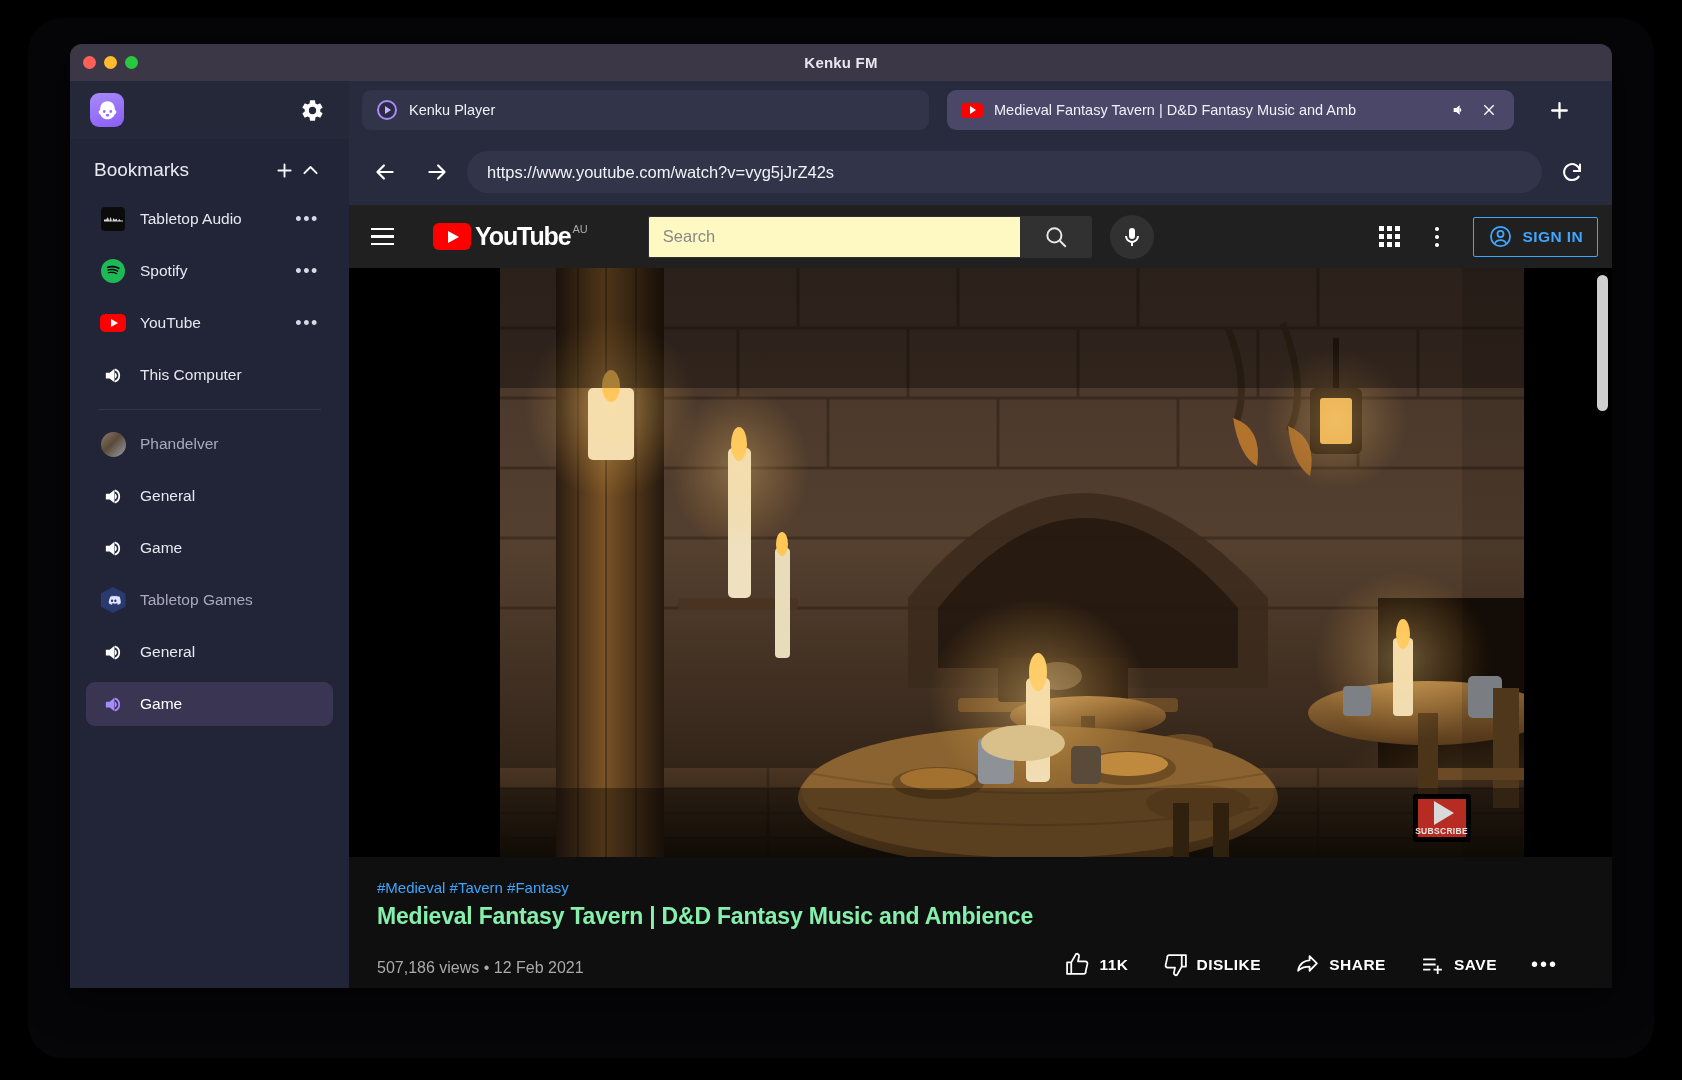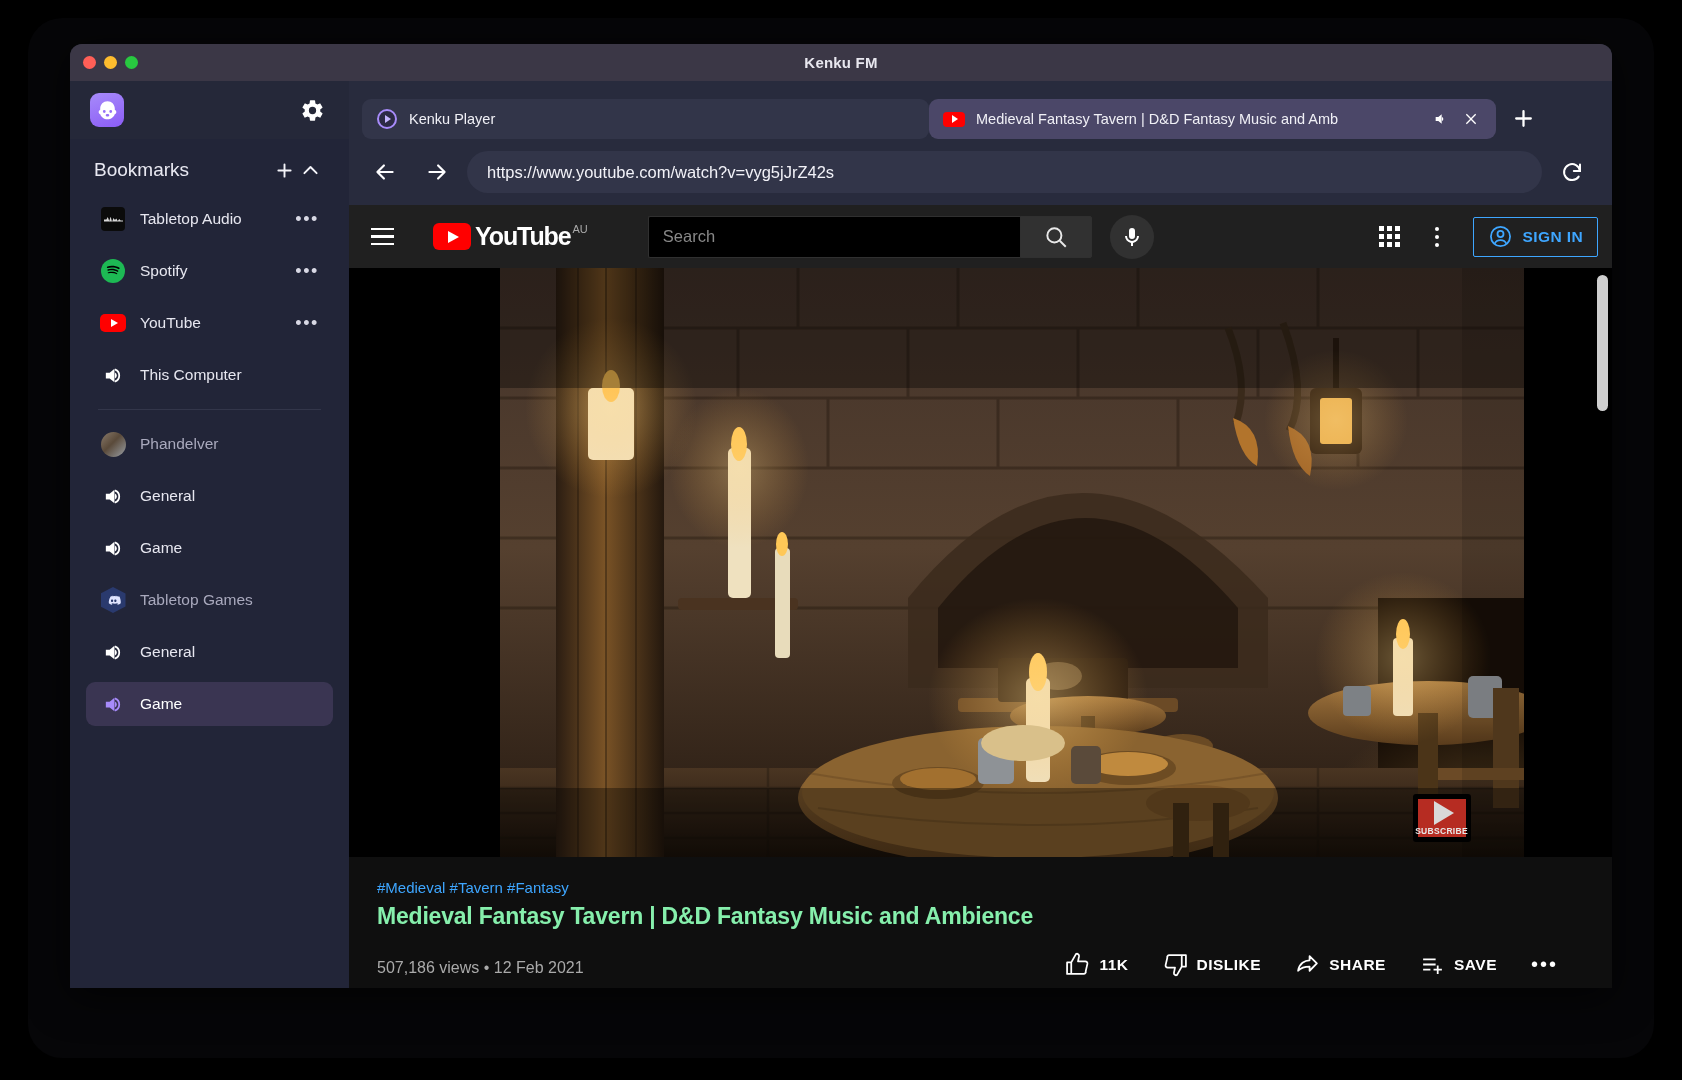--- a/index.html
+++ b/index.html
@@ -130,21 +130,21 @@
     background: #2a3a6e;
     clip-path: polygon(50% 0%, 100% 25%, 100% 75%, 50% 100%, 0% 75%, 0% 25%);
     display:flex; align-items:center; justify-content:center;
   }
   .discord-ico svg { width: 15px; height: 15px; fill: #dfe4ff; }
   .divider { height: 1px; background: #33364a; margin: 8px 28px; }
 
   
   #browser { flex: 1; display: flex; flex-direction: column; background: #282b3d; min-width: 0; }
 
-  #tabstrip { height: 58px; display: flex; align-items: flex-end; padding: 0 0 0 13px; gap: 0; }
+  #tabstrip { height: 58px; display: flex; align-items: center; padding: 0 0 0 13px; gap: 18px; }
   .tab {
     height: 40px; border-radius: 9px; display: flex; align-items: center;
     padding: 0 14px; cursor: pointer; min-width: 0;
   }
   #tab-0 { background: #323549; width: 567px; flex: 0 0 567px; }
   #tab-1 { background: #4b4768; width: 567px; flex: 0 0 567px; }
   .tab .favicon { width: 22px; height: 22px; flex:0 0 22px; margin-right: 11px; display:flex;align-items:center;justify-content:center; }
   .tab .tab-title {
     font-size: 14.5px; color: #f0f0f6; white-space: nowrap;
     overflow: hidden; text-overflow: clip; flex: 1;
@@ -185,21 +185,21 @@
   #yt-logo .play {
     width: 38px; height: 27px; background: #ff0000; border-radius: 6px;
     display: flex; align-items: center; justify-content: center; margin-right: 4px;
   }
   #yt-logo .play i { width:0;height:0;border-left:11px solid #fff;border-top:6.5px solid transparent;border-bottom:6.5px solid transparent;margin-left:3px; }
   #yt-logo .word { font-size: 25px; font-weight: bold; color: #fff; letter-spacing: -1.1px; line-height: 27px; }
   #yt-logo .cc { font-size: 11px; color: #aaa; margin-left: 2px; line-height: 12px; }
 
   #yt-search-wrap { display: flex; margin-left: 60px; align-items: center; }
   #yt-search {
-    width: 372px; height: 42px; background: #000000;
+    width: 372px; height: 42px; background: #fef9c3;
     border: 1px solid #303030; border-right: none;
     border-radius: 2px 0 0 2px; display: flex; align-items: center;
     padding: 0 14px; font-size: 16.5px; color: #888; cursor: text;
   }
   #yt-search-btn {
     width: 72px; height: 42px; background: #313131; border: 1px solid #303030;
     border-radius: 0 2px 2px 0; display:flex;align-items:center;justify-content:center; cursor:pointer;
   }
   #yt-search-btn svg { width: 26px; height: 26px; stroke: #e8e8e8; fill:none; stroke-width: 1.8; }
   #yt-mic {

